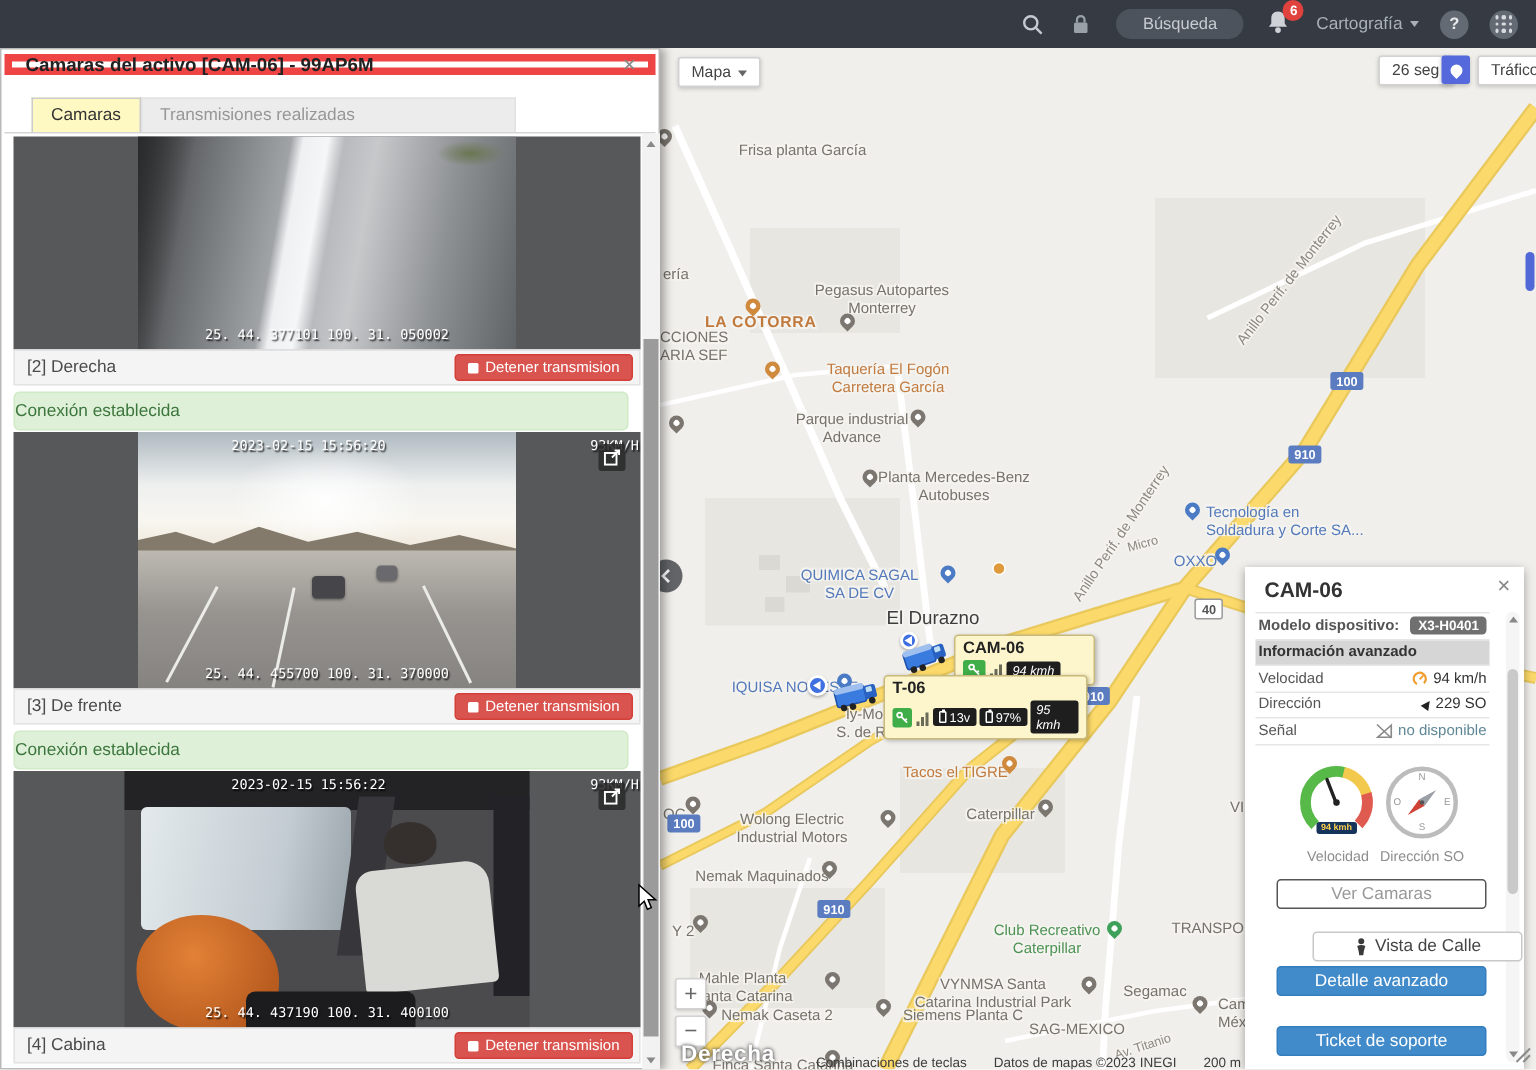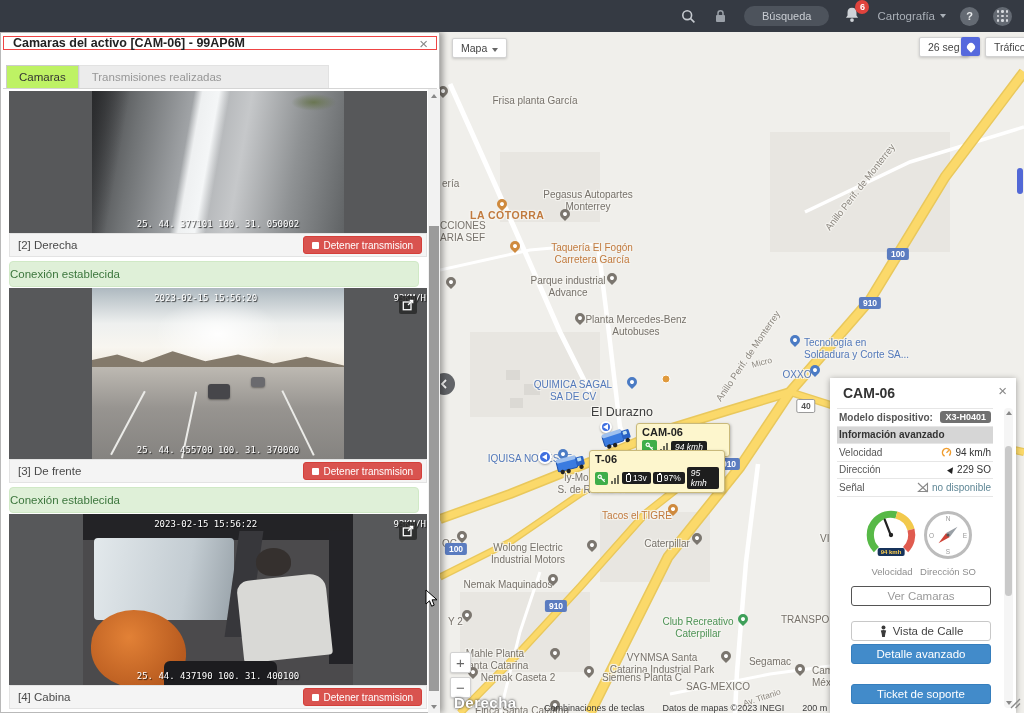--- a/index.html
+++ b/index.html
@@ -96,26 +96,26 @@
   .compass .cs { bottom:1px; left:50%; transform:translateX(-50%); }
   .compass .ce { right:2px; top:50%; transform:translateY(-50%); }
   .compass .co { left:2px; top:50%; transform:translateY(-50%); }
   .dp-btn { position:absolute; left:21px; width:140px; height:20px; border-radius:3px; font-size:11.5px; display:flex; align-items:center; justify-content:center; gap:5px; font-family:inherit; }
   .dp-btn.outline-dark { background:#fff; border:1px solid #555; color:#999; }
   .dp-btn.outline-lite { background:#fff; border:1px solid #c8c8c8; color:#444; }
   .dp-btn.blue { background:#428bca; border:1px solid #357ebd; color:#fff; }
 
   
   #camera-panel { position:absolute; left:0; top:32px; width:440px; height:681px; background:#fff; z-index:20; box-shadow:3px 0 6px rgba(0,0,0,.35); border:1px solid #b9b9b9; }
-  #cp-header { position:absolute; left:2px; top:3px; width:434px; height:14px; border:1px solid #ef4444; display:flex; align-items:center; }
+  #cp-header { position:absolute; left:2px; top:3px; width:434px; height:14px; border:5px solid #ef4444; display:flex; align-items:center; }
   #cp-title { font-size:12.5px; font-weight:bold; color:#222; padding-left:9px; flex:1; }
   #cp-header .close-x { position:static; margin-right:8px; }
   #cp-tabs { position:absolute; left:2px; top:30px; width:434px; height:26px; border-bottom:1px solid #d5d5d5; display:flex; align-items:flex-end; background:#fff; }
   .tab { font-size:11.5px; padding:5px 12px; border:1px solid #ddd; border-bottom:none; }
-  .tab.active { background:#bef264; color:#333; border-color:#ccc; margin-left:3px; }
+  .tab.active { background:#fef9c3; color:#333; border-color:#ccc; margin-left:18px; }
   .tab.inactive { background:#ececec; color:#979797; border-color:#e2e2e2; min-width:250px; }
 
   .video { position:absolute; left:8px; width:418px; background:#57585a; overflow:hidden; }
   .scene { position:absolute; top:0; bottom:0; }
   .scene2 { left:83px; width:252px;
     background:
       linear-gradient(100deg, rgba(40,41,43,.95) 0%, rgba(40,41,43,0) 14%),
       radial-gradient(closest-side at 88% 8%, #6a7652 0%, rgba(106,118,82,0) 75%),
       linear-gradient(100deg, rgba(0,0,0,0) 37%, #eef0f1 40%, #f4f6f7 46%, rgba(0,0,0,0) 50%),
       linear-gradient(100deg, #3a3b3d 0%, #6f7274 18%, #a3a6a9 38%, #c6c8ca 58%, #8f9294 78%, #606365 100%); }
@@ -493,21 +493,21 @@
           <polygon points="26,30 34,30 30,48" fill="#cf4236"></polygon>
           <polygon points="26,30 34,30 30,12" fill="#9aa0a6"></polygon>
         </g>
         <circle cx="30" cy="30" r="2.2" fill="#555"></circle>
       </svg>
     </div>
     <span class="gauge-cap" style="left:62px;top:188px;">Velocidad</span>
     <span class="gauge-cap" style="left:118px;top:188px;">Dirección SO</span>
 
     <button class="dp-btn outline-dark" style="top:208px;text-align:center;">Ver Camaras</button>
-    <button class="dp-btn outline-lite" style="top:243px;">
+    <button class="dp-btn outline-lite" style="top:243px;margin-left:24px;">
       <svg width="9" height="13" viewBox="0 0 10 14">
           <circle cx="5" cy="2.5" r="2.2" fill="#3a3a3a"></circle>
           <path d="M2 6 Q5 4.5 8 6 L7 9.5 L6.5 13 L3.5 13 L3 9.5 Z" fill="#3a3a3a"></path>
         </svg>
       <span>Vista de Calle</span>
     </button>
     <button class="dp-btn blue" style="top:266px;">Detalle avanzado</button>
     <button class="dp-btn blue" style="top:306px;">Ticket de soporte</button>
   </div>
 </div>

